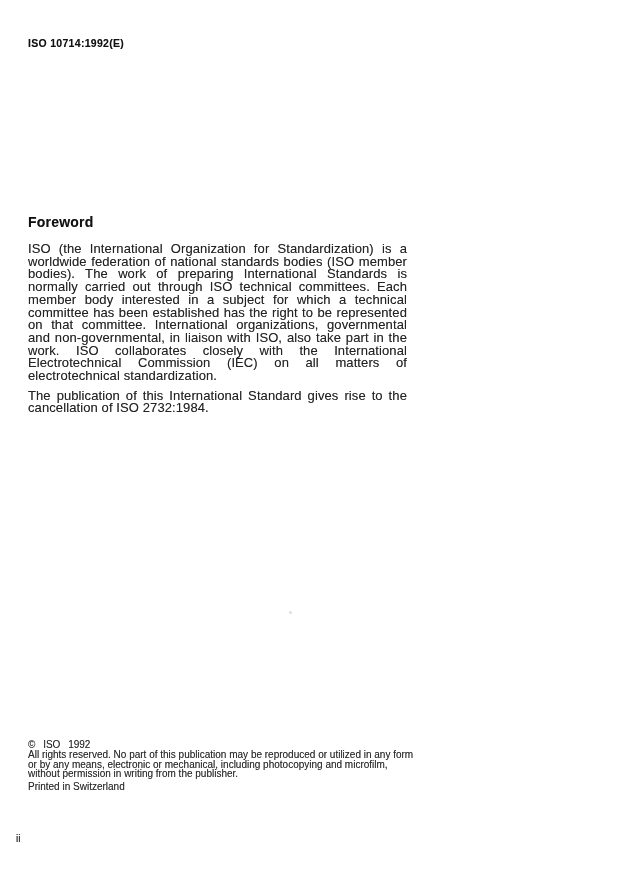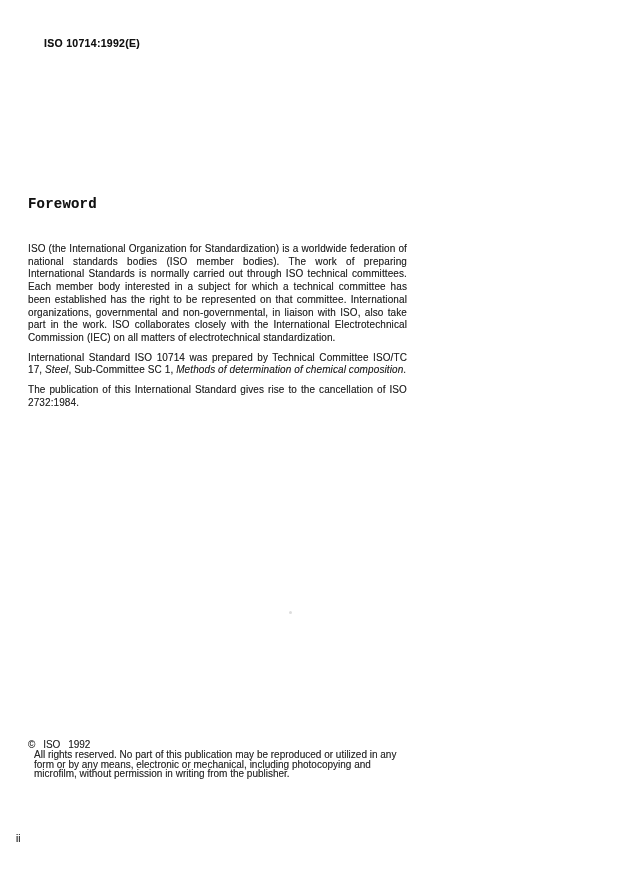--- a/index.html
+++ b/index.html
@@ -9,67 +9,66 @@
     height: 877px;
     background: #ffffff;
     font-family: "Liberation Sans", sans-serif;
     color: #1f1f1f;
     overflow: hidden;
   }
   .page * { text-shadow: 0 0 0.4px rgba(40,40,40,0.45); }
 
   .doc-header {
     position: absolute;
-    left: 44px;
+    left: 28px;
     top: 37px;
     font-size: 10.5px;
     font-weight: bold;
     letter-spacing: 0.3px;
     color: #111;
   }
 
   .foreword-title {
     position: absolute;
     left: 28px;
-    top: 196px;
+    top: 214px;
     margin: 0;
     font-size: 14px;
     font-weight: bold;
     letter-spacing: 0.2px;
     color: #111;
-    font-family: Liberation Mono, monospace;
   }
 
   .body-col {
     position: absolute;
     left: 28px;
     top: 243px;
     width: 379px;
   }
   .body-col p {
     margin: 0 0 7px 0;
-    font-size: 10px;
+    font-size: 13px;
     line-height: 12.7px;
     text-align: justify;
     letter-spacing: 0.1px;
     color: #242424;
   }
   .body-col p i { font-style: italic; }
 
   .footer {
     position: absolute;
     left: 28px;
     top: 740px;
     width: 386px;
     font-size: 10px;
     line-height: 9.3px;
     color: #2a2a2a;
   }
   .copyright-line { word-spacing: 5px; margin-bottom: 1px; }
-  .rights { text-align: left; margin-left: 6px; }
+  .rights { text-align: left; }
   .publisher { margin-top: 3px; padding-left: 13px; }
   .printed { margin-top: 4px; }
 
   .page-number {
     position: absolute;
     left: 16px;
     top: 833px;
     font-size: 10px;
     color: #222;
   }
@@ -88,26 +87,26 @@
 <body>
 
 <div class="page">
 
   <div class="doc-header">ISO 10714:1992(E)</div>
 
   <h1 class="foreword-title">Foreword</h1>
 
   <div class="body-col">
     <p>ISO (the International Organization for Standardization) is a worldwide federation of national standards bodies (ISO member bodies). The work of preparing International Standards is normally carried out through ISO technical committees. Each member body interested in a subject for which a technical committee has been established has the right to be represented on that committee. International organizations, governmental and non-governmental, in liaison with ISO, also take part in the work. ISO collaborates closely with the International Electrotechnical Commission (IEC) on all matters of electrotechnical standardization.</p>
-    <p><span>International Standard ISO 10714 was prepared by Technical Committee ISO/TC 17, </span><i>Steel</i><span>, Sub-Committee SC 1, </span><i>Methods of determination of chemical composition</i><span>.</span></p>
     <p>The publication of this International Standard gives rise to the cancellation of ISO 2732:1984.</p>
   </div>
 
   <div class="scan-speck"></div>
 
   <div class="footer">
     <div class="copyright-line">© ISO 1992</div>
     <div class="rights">All rights reserved. No part of this publication may be reproduced or utilized in any form or by any means, electronic or mechanical, including photocopying and microfilm, without permission in writing from the publisher.</div>
+    <div class="printed">Printed in Switzerland</div>
   </div>
 
   <div class="page-number">ii</div>
 
 </div>
 
 </body></html>

